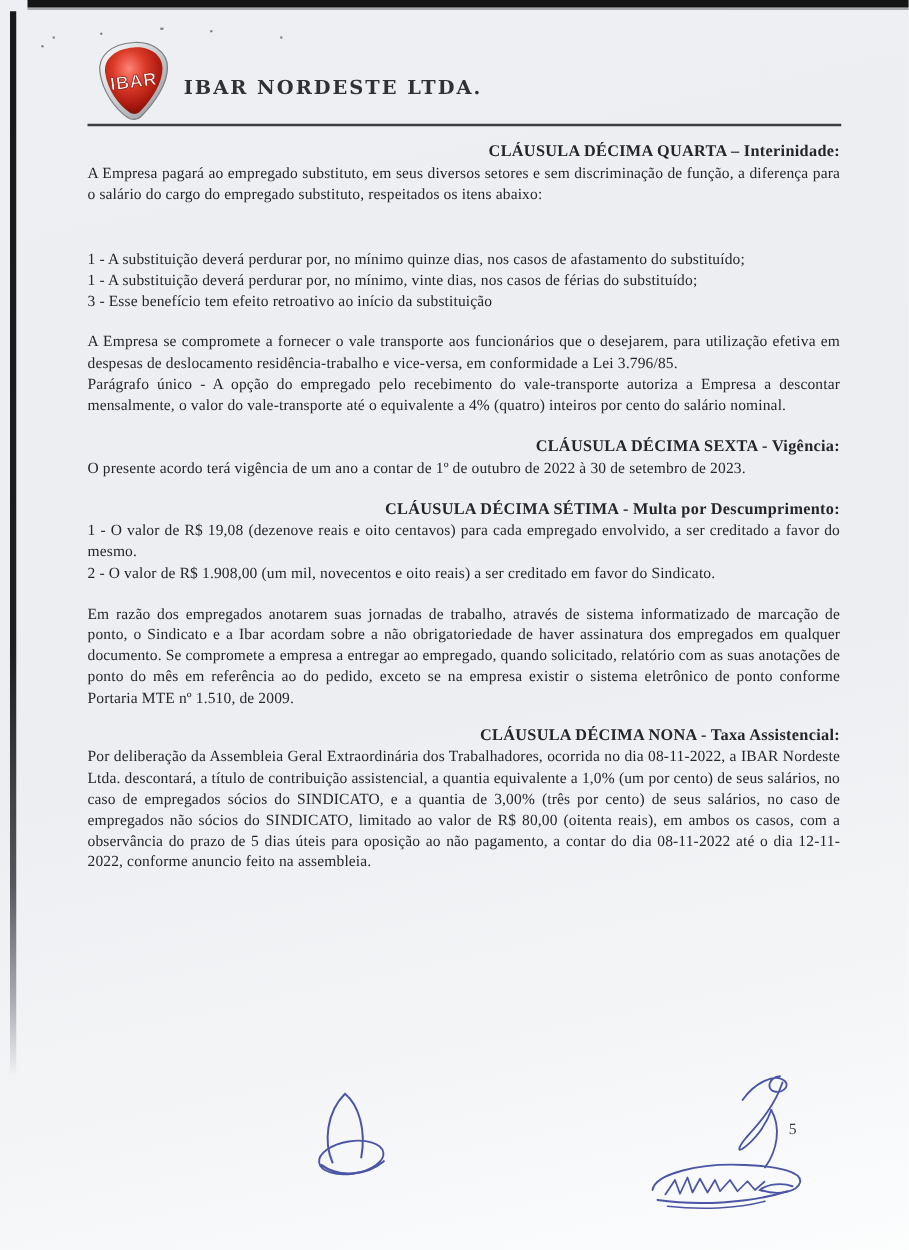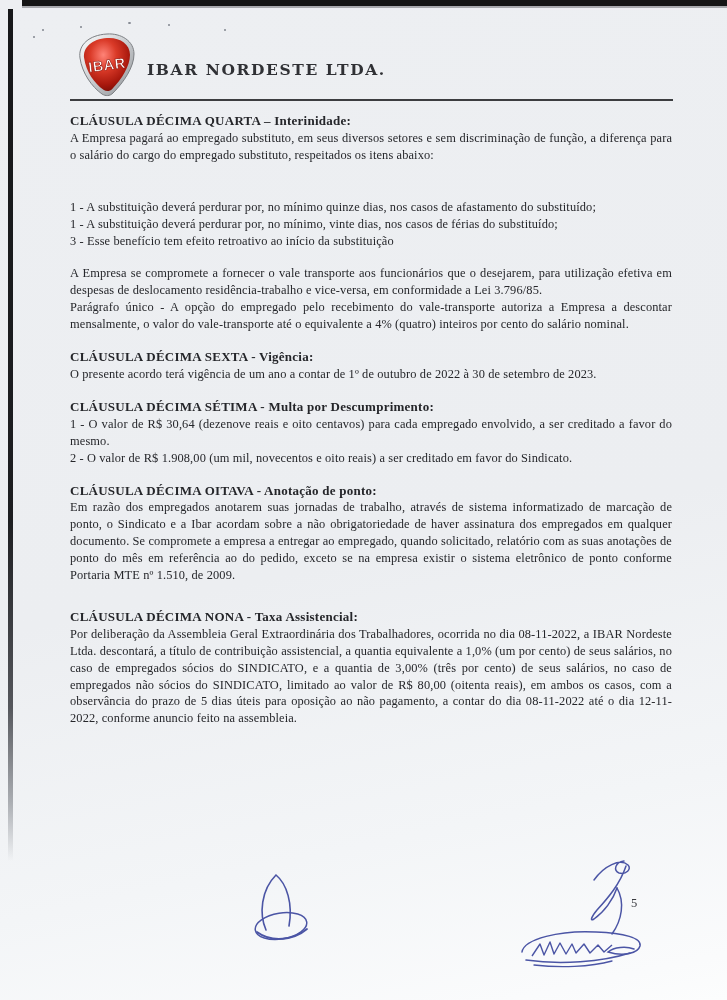--- a/index.html
+++ b/index.html
@@ -25,23 +25,23 @@
     letter-spacing:1.6px;color:#303135;white-space:nowrap;
   }
   .header-rule{position:absolute;left:70px;top:99px;width:603px;height:2px;background:#3c3d40;}
 
   
   .content{
     position:absolute;left:70px;top:113px;width:602px;
     font-size:12.4px;line-height:16.9px;text-align:justify;letter-spacing:.12px;
   }
   .content p{margin:0;}
-  .clause-title{font-weight:bold;font-size:13px;letter-spacing:.25px;text-align:left;}
+  .clause-title{font-weight:bold;font-size:13px;letter-spacing:.25px;text-align:right;}
   .sec{margin-top:16px;}
-  .sec-last{margin-top:25px;}
+  .sec-last{margin-top:13px;}
   .mt{margin-top:35px;}
   .bold{font-weight:normal;}
 
   
   .page-number{position:absolute;left:631px;top:896px;font-size:12.5px;color:#3a3b40;}
   .ink{position:absolute;}
 </style>
 </head>
 <body>
 
@@ -95,26 +95,25 @@
     <p class="mt"><span class="bold">Parágrafo único -</span><span> A opção do empregado pelo recebimento do vale-transporte autoriza a Empresa a descontar mensalmente, o valor do vale-transporte até o equivalente a 4% (quatro) inteiros por cento do salário nominal.</span></p>
   </div>
 
   <div class="sec">
     <p class="clause-title">CLÁUSULA DÉCIMA SEXTA - Vigência:</p>
     <p>O presente acordo terá vigência de um ano a contar de 1º de outubro de 2022 à 30 de setembro de 2023.</p>
   </div>
 
   <div class="sec">
     <p class="clause-title">CLÁUSULA DÉCIMA SÉTIMA - Multa por Descumprimento:</p>
-    <p class="mt">1 - O valor de R$ 30,64 (dezenove reais e oito centavos) para cada empregado envolvido, a ser creditado a favor do mesmo.</p>
+    <p class="mt">1 - O valor de R$ 19,08 (dezenove reais e oito centavos) para cada empregado envolvido, a ser creditado a favor do mesmo.</p>
     <p class="mt">2 - O valor de R$ 1.908,00 (um mil, novecentos e oito reais) a ser creditado em favor do Sindicato.</p>
   </div>
 
   <div class="sec">
-    <p class="clause-title">CLÁUSULA DÉCIMA OITAVA - Anotação de ponto:</p>
     <p>Em razão dos empregados anotarem suas jornadas de trabalho, através de sistema informatizado de marcação de ponto, o Sindicato e a Ibar acordam sobre a não obrigatoriedade de haver assinatura dos empregados em qualquer documento. Se compromete a empresa a entregar ao empregado, quando solicitado, relatório com as suas anotações de ponto do mês em referência ao do pedido, exceto se na empresa existir o sistema eletrônico de ponto conforme Portaria MTE nº 1.510, de 2009.</p>
   </div>
 
   <div class="sec sec-last">
     <p class="clause-title">CLÁUSULA DÉCIMA NONA - Taxa Assistencial:</p>
     <p><span>Por deliberação da Assembleia Geral Extraordinária dos Trabalhadores, ocorrida no dia 08-11-2022, a </span><span class="bold">IBAR Nordeste Ltda.</span><span> descontará, a título de contribuição assistencial, a quantia equivalente a 1,0% (um por cento) de seus salários, no caso de empregados sócios do </span><span class="bold">SINDICATO</span><span>, e a quantia de 3,00% (três por cento) de seus salários, no caso de empregados não sócios do </span><span class="bold">SINDICATO,</span><span> limitado ao valor de R$ 80,00 (oitenta reais), em ambos os casos, com a observância do prazo de 5 dias úteis para oposição ao não pagamento, a contar do dia 08-11-2022 até o dia 12-11-2022, conforme anuncio feito na assembleia.</span></p>
   </div>
 
 </div>
 

